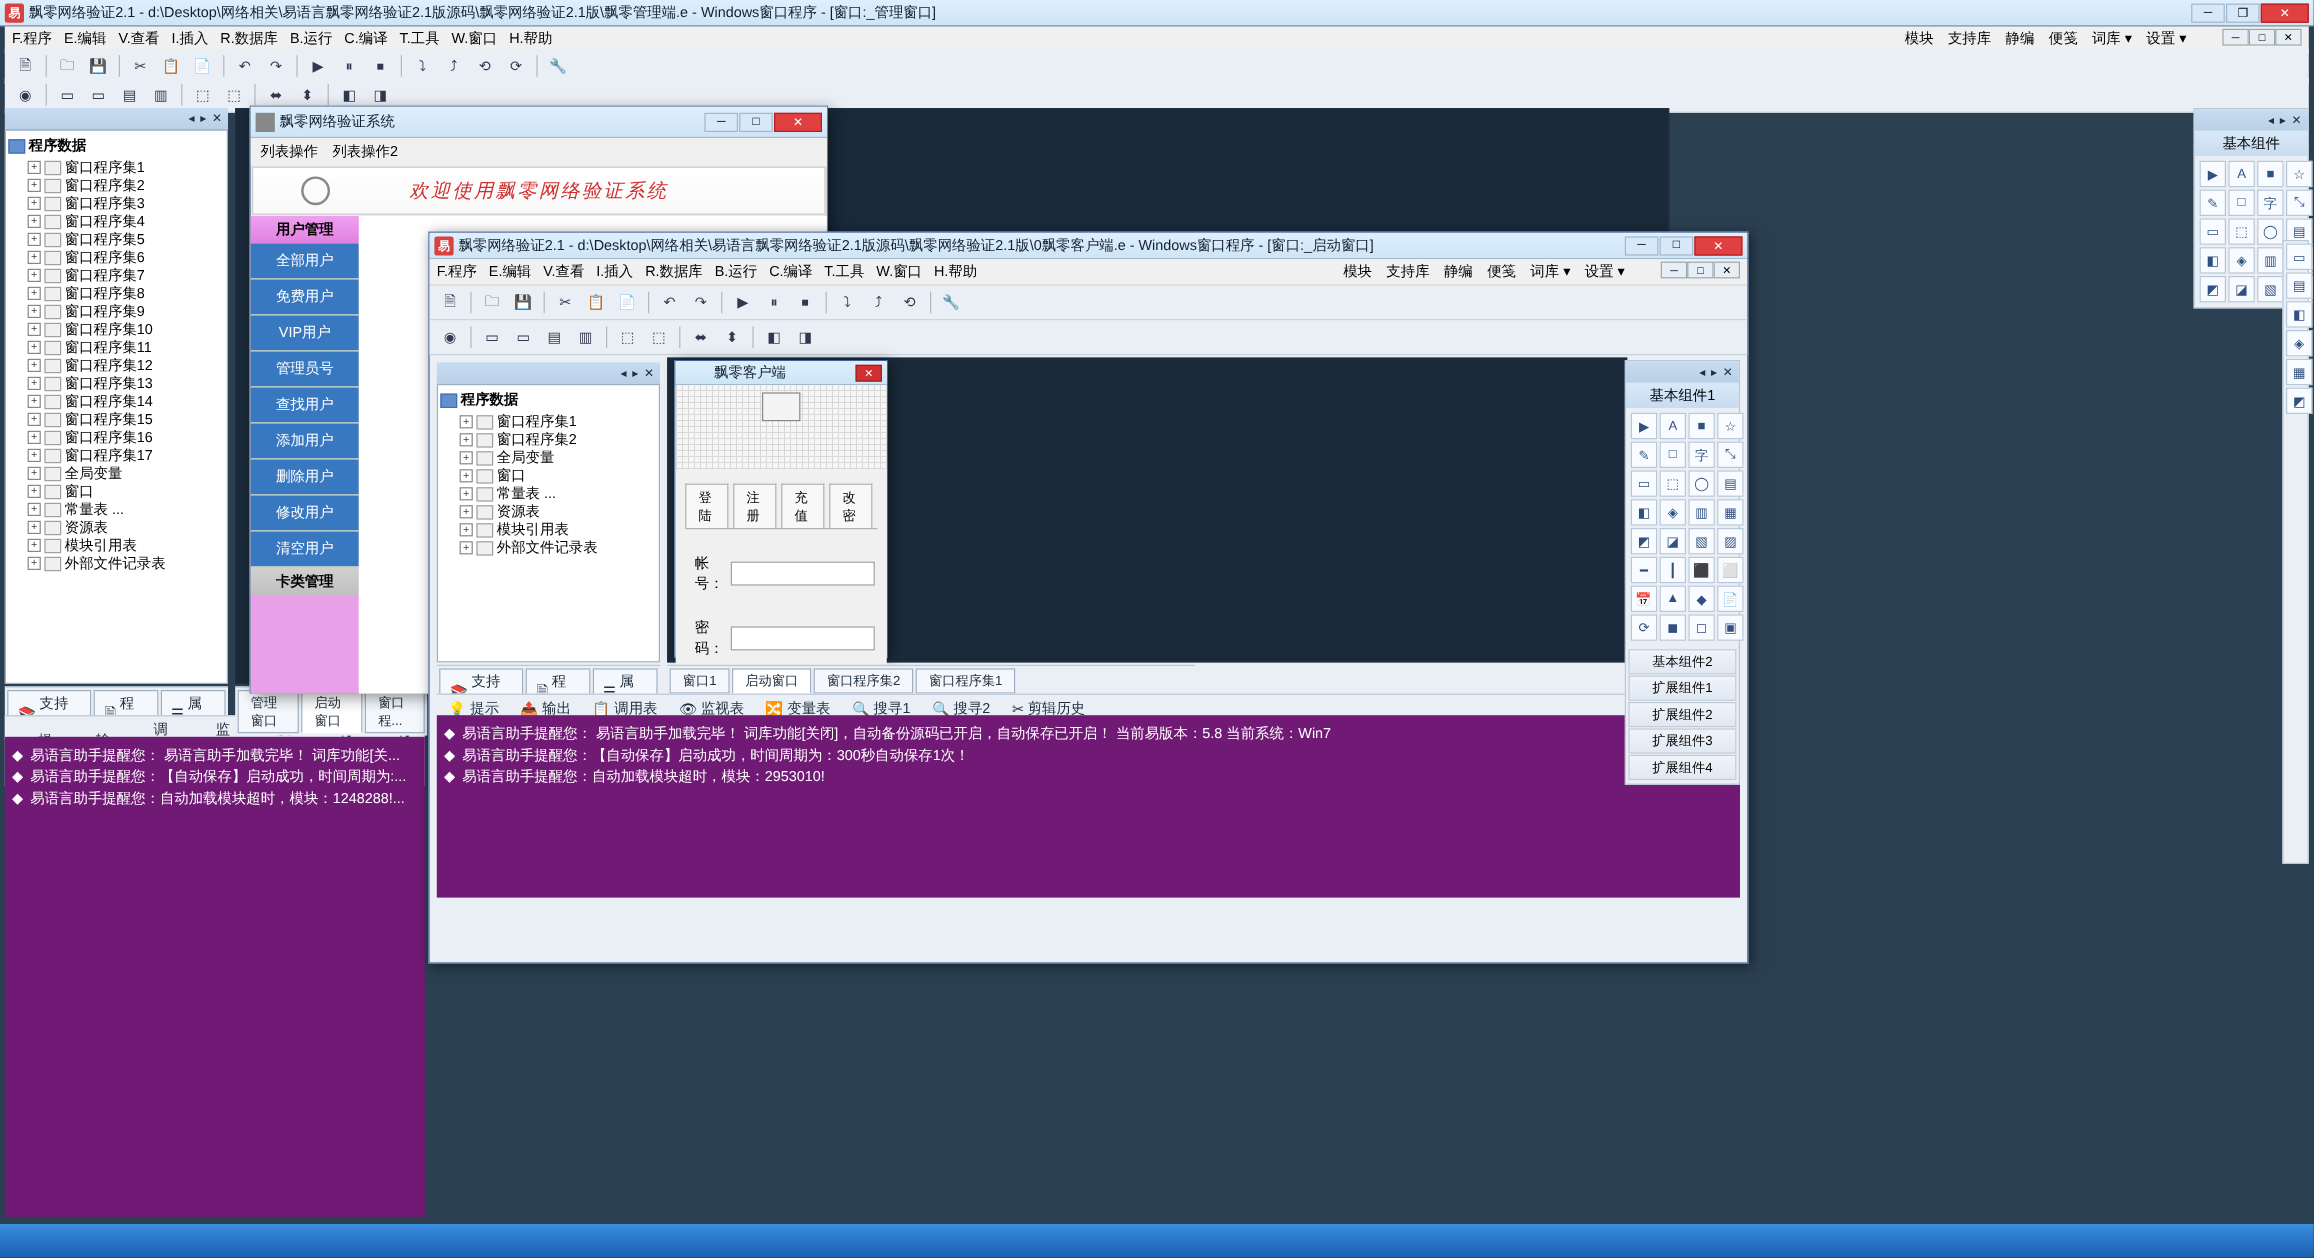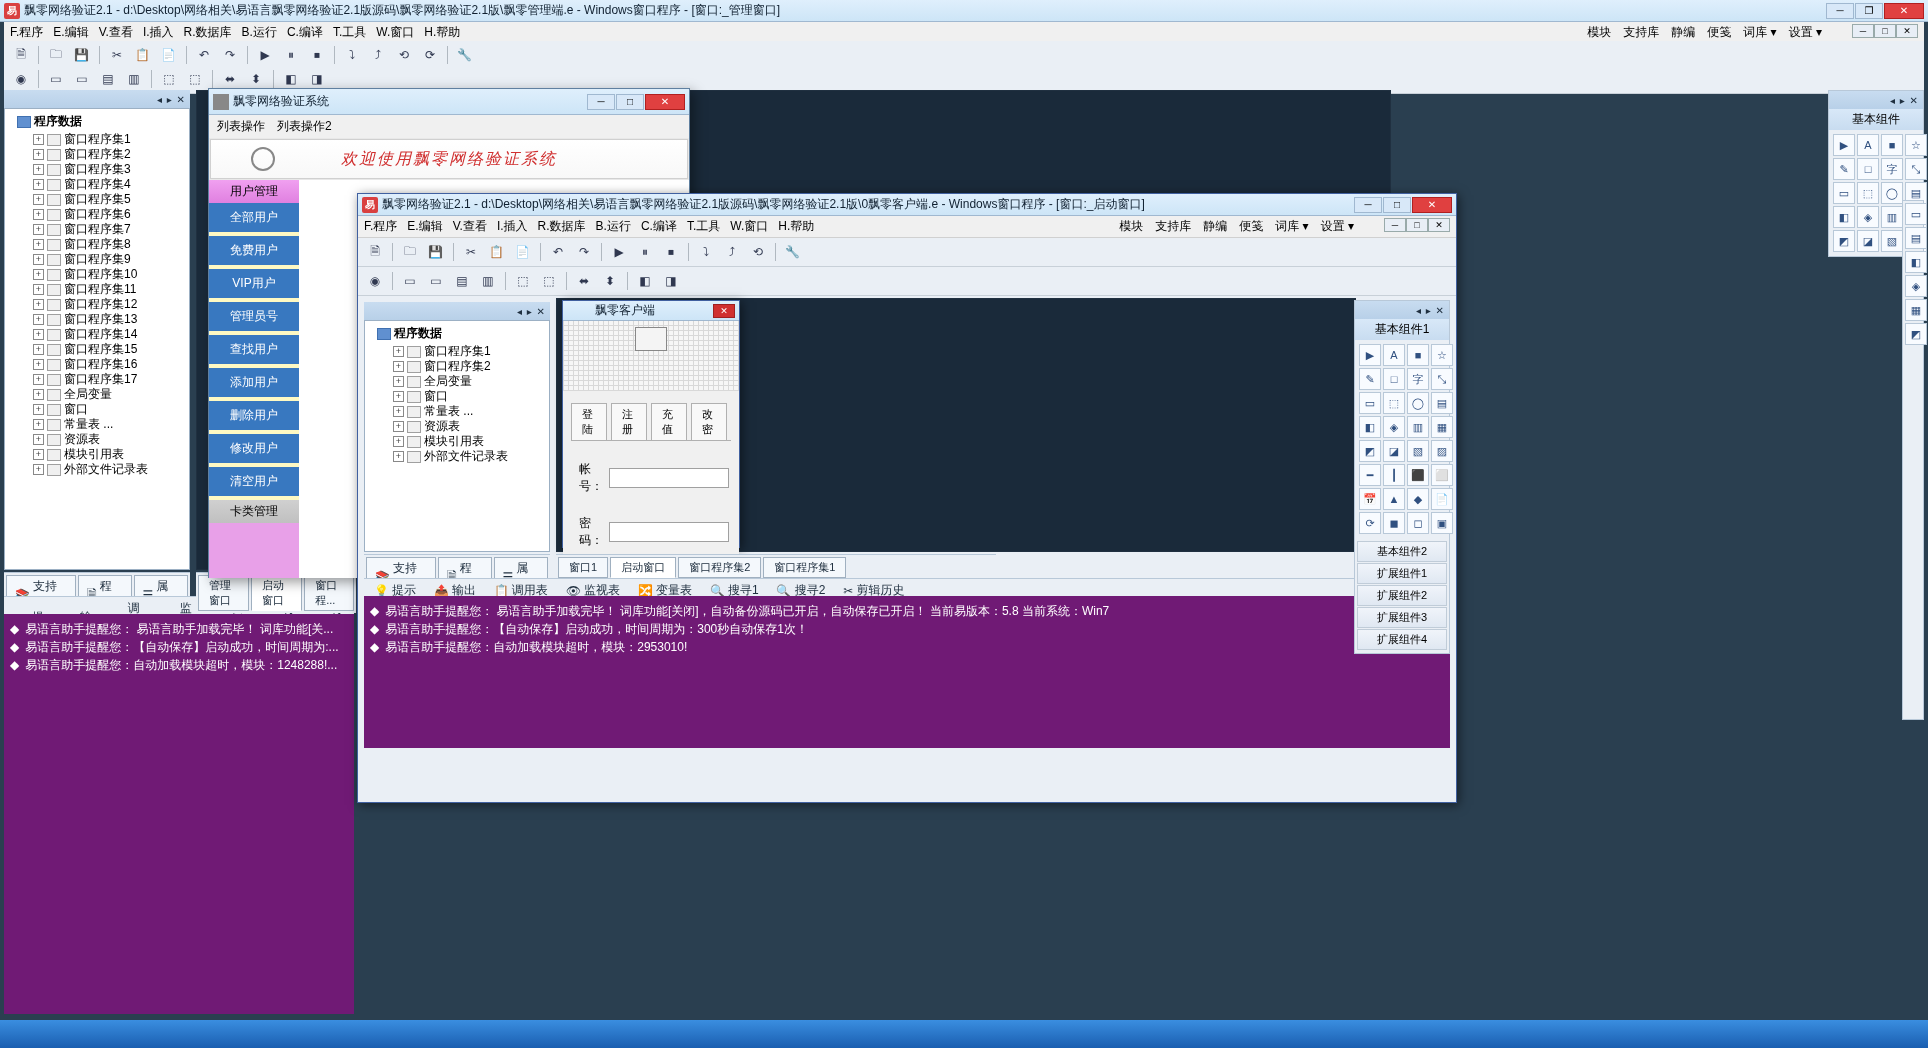--- a/index.html
+++ b/index.html
@@ -19,42 +19,42 @@
 .menubar .secondary { margin-left: auto; display: flex; gap: 12px; }
 
 
 .toolbar { background: #eaeff5; border-bottom: 1px solid #c8d0d8; padding: 3px 6px; display: flex; gap: 4px; align-items: center; }
 .tbtn { width: 22px; height: 22px; border: 1px solid transparent; background: transparent; display: flex; align-items: center; justify-content: center; font-size: 12px; color: #303850; }
 .tsep { width: 1px; height: 18px; background: #b0b8c0; margin: 0 2px; }
 .panel-header { background: linear-gradient(#c8dcf0, #b8d0e8); height: 18px; display: flex; align-items: center; padding: 0 4px; color: #203040; font-size: 11px; }
 .panel-header .px { margin-left: auto; font-size: 10px; letter-spacing: 1px; }
 
 
-.tree { background: #fff; color: #000; padding: 4px 12px; border: 1px solid #9cb0c4; overflow: auto; height: 100%; }
+.tree { background: #fff; color: #000; padding: 4px 2px; border: 1px solid #9cb0c4; overflow: auto; height: 100%; }
 .tree-root { display: flex; align-items: center; gap: 3px; font-weight: bold; margin-bottom: 2px; }
 .tree-item { display: flex; align-items: center; gap: 3px; padding-left: 16px; line-height: 15px; }
 .tree-expand { width: 11px; height: 11px; border: 1px solid #888; background: #fff; font-size: 9px; line-height: 9px; text-align: center; color: #444; display: inline-block; }
 .tree-icon { width: 14px; height: 12px; background: #6090d0; border: 1px solid #4070b0; display: inline-block; }
 .tree-icon.doc { background: #f0f0f0; border-color: #a0a0a0; }
 
 
 .sidetabs { background: #eaeff5; border-top: 1px solid #b8c8d8; display: flex; padding: 2px; gap: 2px; }
 .sidetab { padding: 2px 8px; border: 1px solid #a0b0c0; background: #f4f8fc; display: flex; align-items: center; gap: 3px; color: #203040; }
 
 
 .center-dark { position: absolute; background: #1a2a3a; border: 1px solid #203040; }
 
 
 .sys-window { position: absolute; background: #e8e8e8; border: 1px solid #6080a0; box-shadow: 4px 4px 12px rgba(0,0,0,0.4); }
 .sys-banner { background: linear-gradient(#fff, #f8f8f8); height: 40px; display: flex; align-items: center; justify-content: center; border: 1px solid #d0d0d0; margin: 1px; position: relative; font-style: italic; }
 .sys-banner-icon { position: absolute; left: 40px; width: 24px; height: 24px; border: 2px solid #888; border-radius: 50%; }
 .sys-banner-text { color: #d03030; font-size: 16px; letter-spacing: 2px; }
 .sys-sidemenu { background: #e8a0e8; width: 90px; }
-.sys-menu-header { background: linear-gradient(#f0a0f0, #e080e0); text-align: center; padding: 3px 0; color: #000; font-weight: normal; }
-.sys-menu-item { background: #3878c0; color: #fff; text-align: center; padding: 6px 0; border-bottom: 4px solid #fef9c3; }
+.sys-menu-header { background: linear-gradient(#f0a0f0, #e080e0); text-align: center; padding: 3px 0; color: #000; font-weight: bold; }
+.sys-menu-item { background: #3878c0; color: #fff; text-align: center; padding: 6px 0; border-bottom: 1px solid #fef9c3; }
 
 
 .mdi-window { position: absolute; border: 1px solid #4060a0; background: #fff; box-shadow: 2px 2px 10px rgba(0,0,0,0.5); }
 
 
 .tabbar { background: #eaeff5; border-top: 1px solid #b8c8d8; padding: 2px; display: flex; gap: 2px; align-items: center; }
 .tab { padding: 2px 10px; border: 1px solid #a0b0c0; background: #f4f8fc; color: #203040; font-size: 11px; }
 .tab.active { background: #fff; border-bottom: 1px solid #fff; }
 
 

